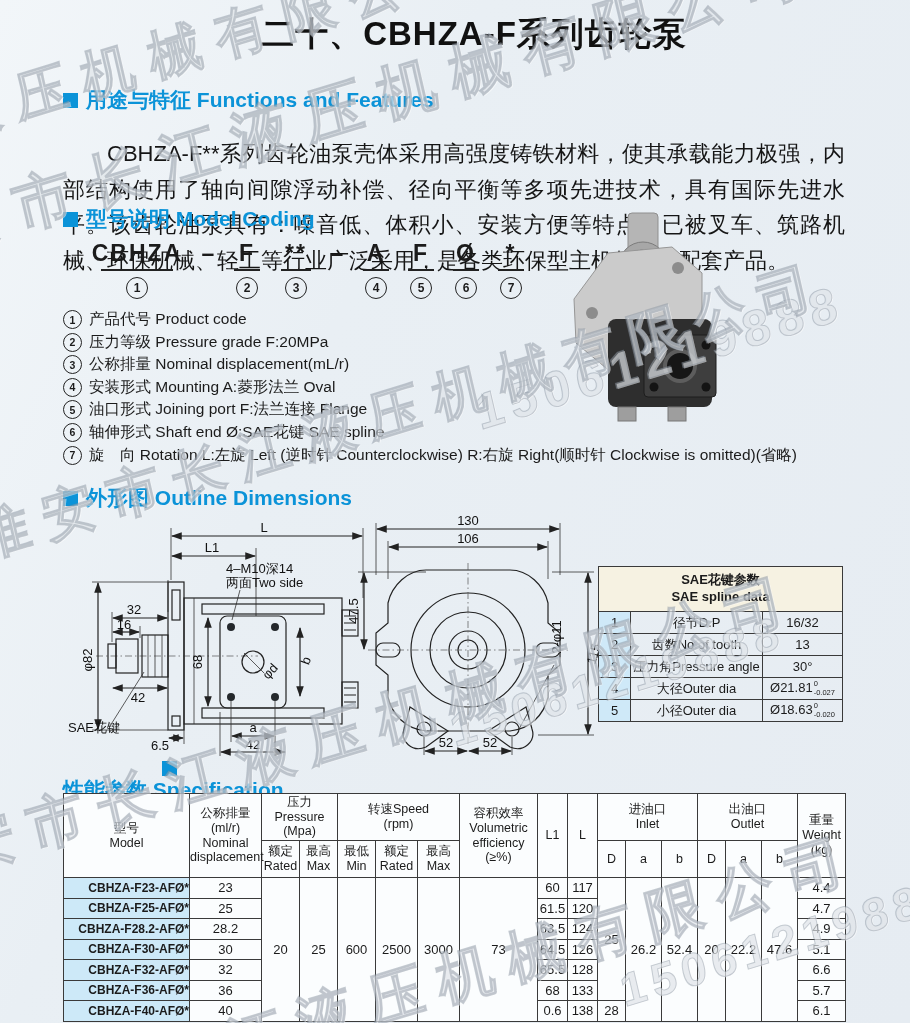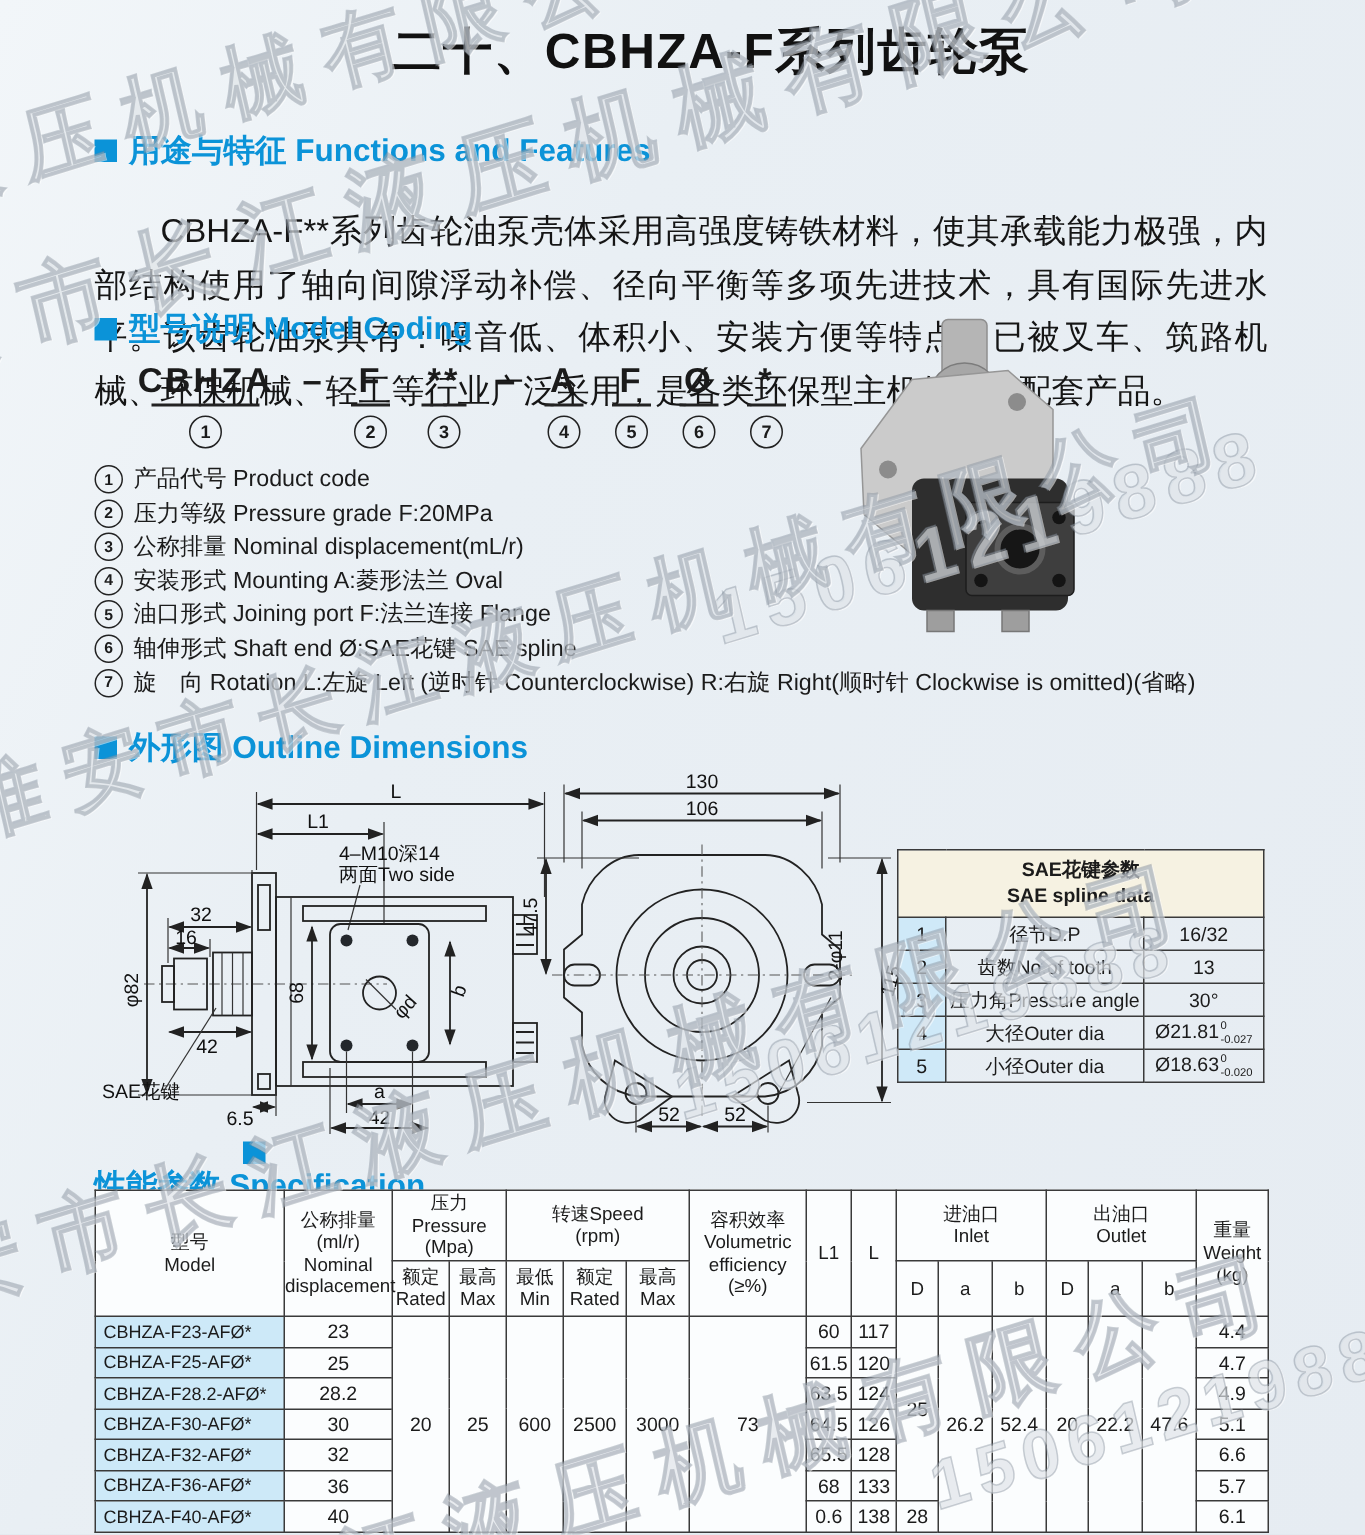--- a/index.html
+++ b/index.html
@@ -51,21 +51,21 @@
   .tolv{display:inline-flex;flex-direction:column;font-size:7.5px;line-height:1.1;vertical-align:middle;
         margin-left:1px;text-align:left;}
   
   .spec{position:absolute;left:63px;top:793px;width:782px;z-index:2;border-collapse:collapse;table-layout:fixed;
         background:#fbfdfe;}
   .spec th,.spec td{border:1.1px solid #3a3a3a;font-size:12.5px;text-align:center;padding:0;}
   .spec thead th{font-weight:400;line-height:1.18;white-space:pre-line;}
   .spec thead tr:nth-child(1) th{height:46px;}
   .spec thead tr:nth-child(2) th{height:36px;}
   .spec tbody td{height:19.5px;font-size:13px;}
-  .spec td.model-cell{background:#cde9f8;text-align:left;padding-left:5px;font-size:12px;white-space:nowrap;}
+  .spec td.model-cell{background:#cde9f8;text-align:right;padding-left:5px;font-size:12px;white-space:nowrap;font-weight:bold;}
   .pre{white-space:pre-line;}
 </style>
 </head>
 <body>
 
 <div class="page">
 
   <div class="hdr">
     <h1>二十、CBHZA-F系列齿轮泵</h1>
   </div>

